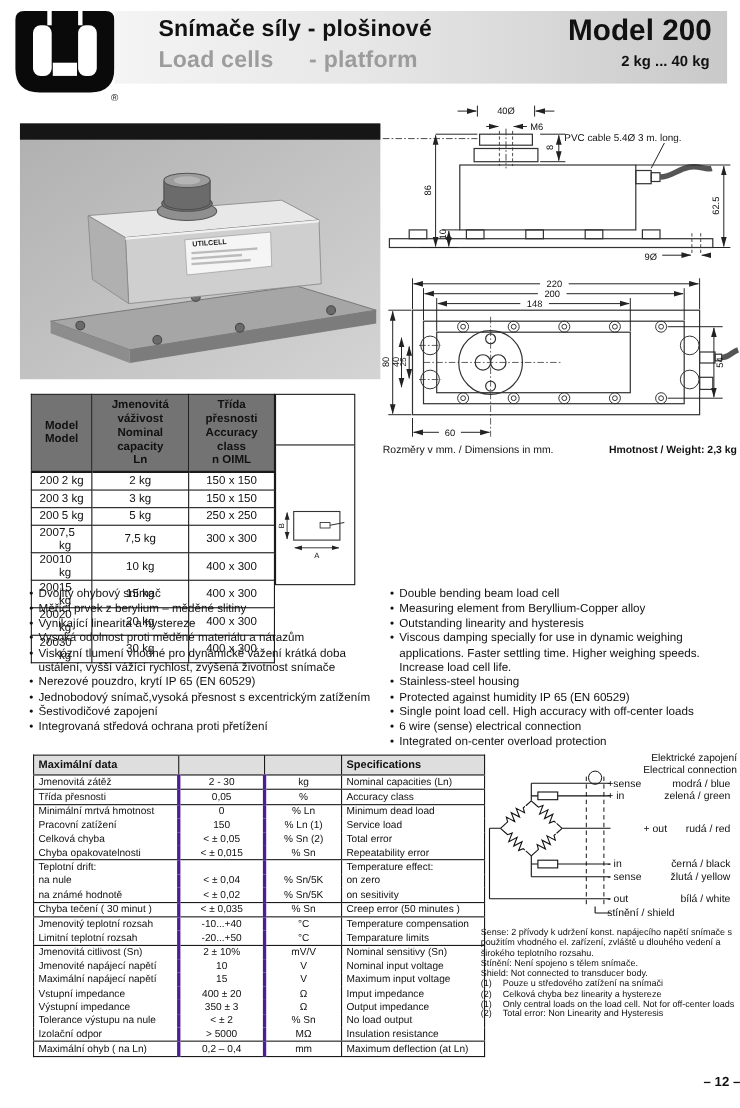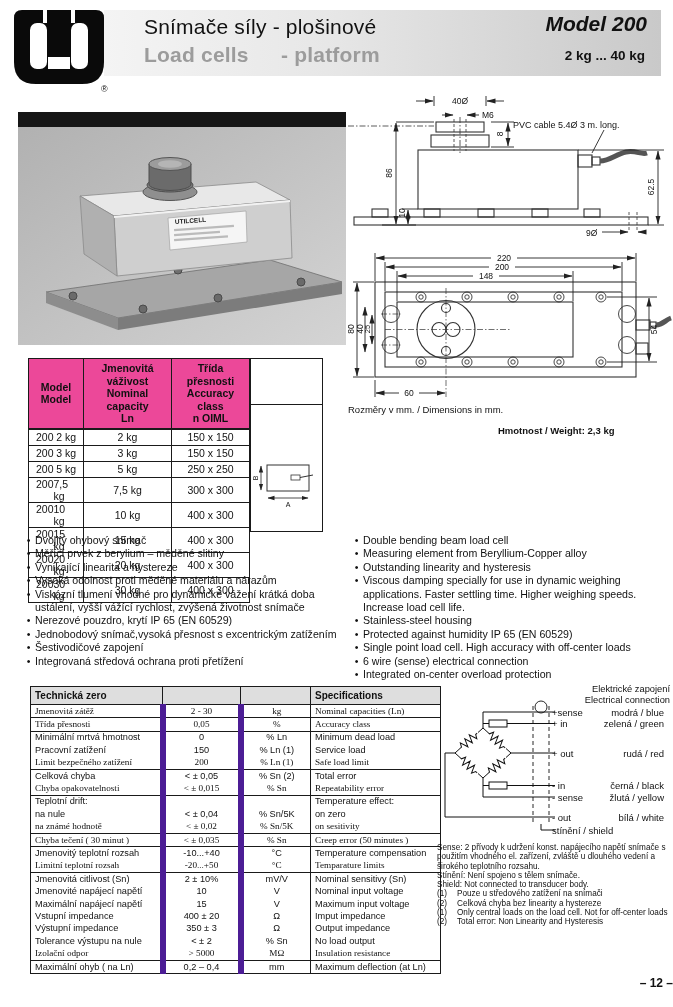--- a/index.html
+++ b/index.html
@@ -4,34 +4,34 @@
 <style>
   html,body{margin:0;padding:0;}
   body{width:673px;height:1007px;position:relative;background:#ffffff;
        font-family:"Liberation Sans",sans-serif;color:#111;overflow:hidden;}
   .abs{position:absolute;}
   svg{font-family:"Liberation Sans",sans-serif;}
 
   
   .banner{left:104px;top:10px;width:557px;height:66px;
           background:linear-gradient(90deg,#f4f4f4 0%,#e7e7e7 40%,#c9c9c9 100%);}
-  .t-cs{position:absolute;left:40px;top:5px;font-size:21px;font-weight:normal;letter-spacing:.2px;}
+  .t-cs{position:absolute;left:40px;top:5px;font-size:21px;font-weight:bold;letter-spacing:.2px;}
   .t-en{position:absolute;left:40px;top:33px;font-size:21px;font-weight:bold;color:#9c9c9c;letter-spacing:.2px;}
   .t-en .sp1{display:inline-block;width:137px;}
-  .hdr-model{position:absolute;right:14px;top:2px;font-size:21px;font-weight:bold;text-align:center;font-style:italic;}
+  .hdr-model{position:absolute;right:14px;top:2px;font-size:27px;font-weight:bold;text-align:center;}
   .hdr-range{position:absolute;right:16px;top:38px;font-size:13.5px;font-weight:bold;text-align:right;}
 
   
   .cap1{left:348px;top:404px;font-size:9.5px;}
-  .cap2{left:498px;top:425px;width:172px;font-size:9.5px;font-weight:bold;}
+  .cap2{left:498px;top:404px;width:172px;text-align:right;font-size:9.5px;font-weight:bold;}
 
   
   .mtab{left:28px;top:358px;border-collapse:collapse;table-layout:fixed;}
   .mtab th,.mtab td{border:1.2px solid #1a1a1a;font-size:10.5px;padding:0;}
-  .mtab th{background:#ec4899;font-weight:bold;line-height:12.5px;padding:3px 2px;}
+  .mtab th{background:#737373;font-weight:bold;line-height:12.5px;padding:3px 2px;}
   .mtab thead th{border-bottom:2px solid #1a1a1a;}
   .mtab td{height:15.2px;text-align:center;}
   .mcell{text-align:left!important;}
   .mcell .mrow{display:flex;justify-content:space-between;padding:0 7px;}
   .col4{left:250px;top:358px;width:71px;height:172px;border:1.6px solid #1a1a1a;background:#fff;}
   .col4 .c4line{position:absolute;left:0;right:0;top:45px;border-top:1.8px solid #1a1a1a;}
   .col4 svg{position:absolute;left:2px;bottom:22px;}
 
   
   .feats{top:534px;margin:0;padding:0;list-style:none;font-size:10.6px;line-height:13.4px;}
@@ -39,24 +39,24 @@
   .feats-en{left:350px;width:322px;}
   .feat{display:flex;}
   .bullet{width:13px;flex:0 0 13px;text-align:center;}
   .ftext{flex:1;}
 
   
   .stab{left:30px;top:686px;border-collapse:collapse;table-layout:fixed;border:1.6px solid #1a1a1a;}
   .stab th{background:#dedede;font-size:10px;font-weight:bold;text-align:left;height:15px;
            padding:1px 4px;border-bottom:1.8px solid #1a1a1a;}
   .stab td{font-size:9.2px;height:12.4px;line-height:11px;padding:0 4px;white-space:nowrap;overflow:hidden;}
-  .stab td.val,.stab td.unit{text-align:center;border-left:6px solid #4c1d95;}
+  .stab td.val,.stab td.unit{text-align:center;border-left:3px solid #4c1d95;}
   .stab td.en,.stab th.hen{border-left:1px solid #1a1a1a;}
   .stab th.hval,.stab th.hunit{border-left:1px solid #1a1a1a;}
-  .stab tr.gend td{border-bottom:1px solid #1a1a1a;font-family:Liberation Serif, serif;}
+  .stab tr.gend td{border-bottom:1px solid #1a1a1a;}
 
   
   .etitle{left:488px;top:684px;width:182px;text-align:right;font-size:9.3px;line-height:11px;}
   .wsig{position:absolute;left:552px;font-size:9.5px;text-align:right;}
   .wcol{position:absolute;left:558px;width:106px;text-align:right;font-size:9.5px;}
 
   
   .notes{left:437px;top:843px;width:236px;font-size:8.2px;line-height:9.3px;}
   .nrow{display:flex;}
   .nnum{width:20px;flex:0 0 20px;}
@@ -492,21 +492,21 @@
 
 <table class="abs stab">
   <colgroup>
       <col style="width:132px">
       <col style="width:78px">
       <col style="width:70px">
       <col style="width:130px">
     </colgroup>
   <thead>
     <tr>
-      <th>Technická zero</th>
+      <th>Maximální data</th>
       <th class="hval"></th>
       <th class="hunit"></th>
       <th class="hen">Specifications</th>
     </tr>
   </thead>
   <tbody id="spec-tbody">
       <tr class="gend">
         <td class="cs">Jmenovitá zátěž</td>
         <td class="val">2 - 30</td>
         <td class="unit">kg</td>
@@ -522,26 +522,20 @@
         <td class="cs">Minimální mrtvá hmotnost</td>
         <td class="val">0</td>
         <td class="unit">% Ln</td>
         <td class="en">Minimum dead load</td>
       </tr>
       <tr>
         <td class="cs">Pracovní zatížení</td>
         <td class="val">150</td>
         <td class="unit">% Ln (1)</td>
         <td class="en">Service load</td>
-      </tr>
-      <tr class="gend">
-        <td class="cs">Limit bezpečného zatížení</td>
-        <td class="val">200</td>
-        <td class="unit">% Ln (1)</td>
-        <td class="en">Safe load limit</td>
       </tr>
       <tr>
         <td class="cs">Celková chyba</td>
         <td class="val">&lt; ± 0,05</td>
         <td class="unit">% Sn (2)</td>
         <td class="en">Total error</td>
       </tr>
       <tr class="gend">
         <td class="cs">Chyba opakovatelnosti</td>
         <td class="val">&lt; ± 0,015</td>
@@ -681,21 +675,21 @@
       <line x1="112" y1="8" x2="112" y2="126"></line>
   </g>
   <circle cx="104" cy="9" r="6" fill="none" stroke="#111" stroke-width="0.9"></circle>
 </svg>
 
 <div id="wires">
     <div class="wsig" style="top: 707px;">+sense</div>
     <div class="wcol" style="top: 707px;">modrá / blue</div>
     <div class="wsig" style="top: 718px;">+ in</div>
     <div class="wcol" style="top: 718px;">zelená / green</div>
-    <div class="wsig" style="top: 748px;">+ out</div>
+    <div class="wsig" style="top: 748px; margin-left: 33px;">+ out</div>
     <div class="wcol" style="top: 748px;">rudá / red</div>
     <div class="wsig" style="top: 780px;">- in</div>
     <div class="wcol" style="top: 780px;">černá / black</div>
     <div class="wsig" style="top: 792px;">- sense</div>
     <div class="wcol" style="top: 792px; text-align: right;">žlutá / yellow</div>
     <div class="wsig" style="top: 812px;">- out</div>
     <div class="wcol" style="top: 812px;">bílá / white</div>
     <div class="wsig" style="top: 825px;">stínění / shield</div>
   </div>
 

